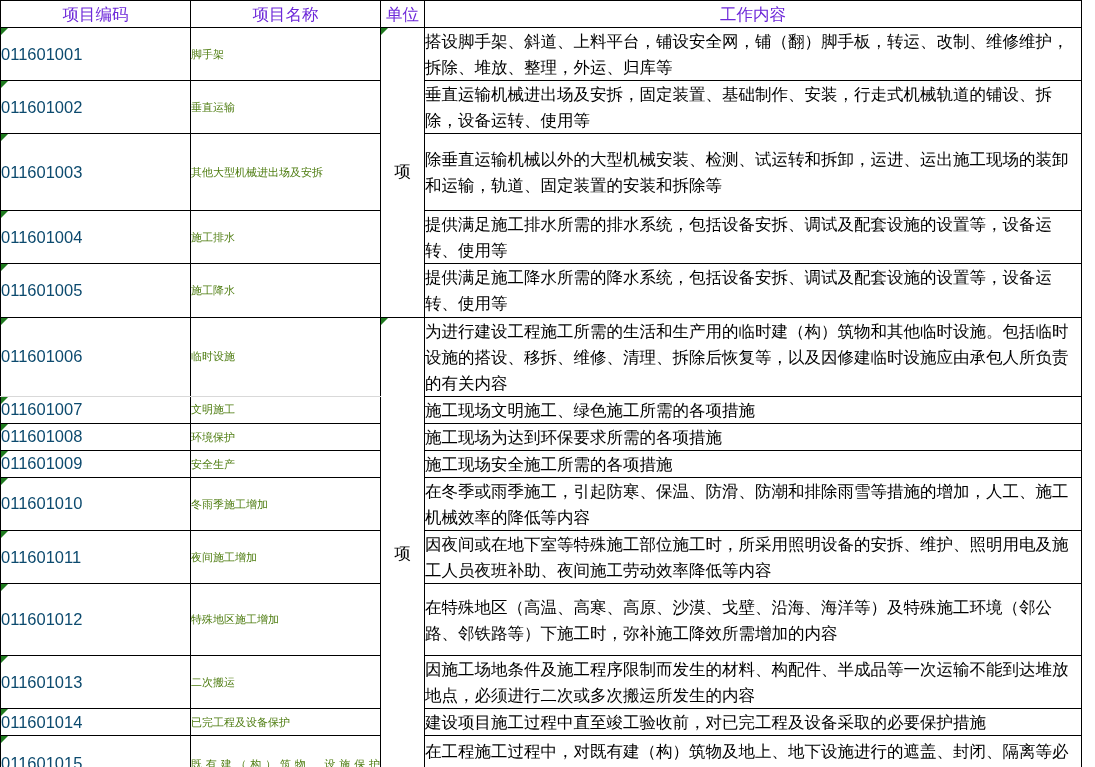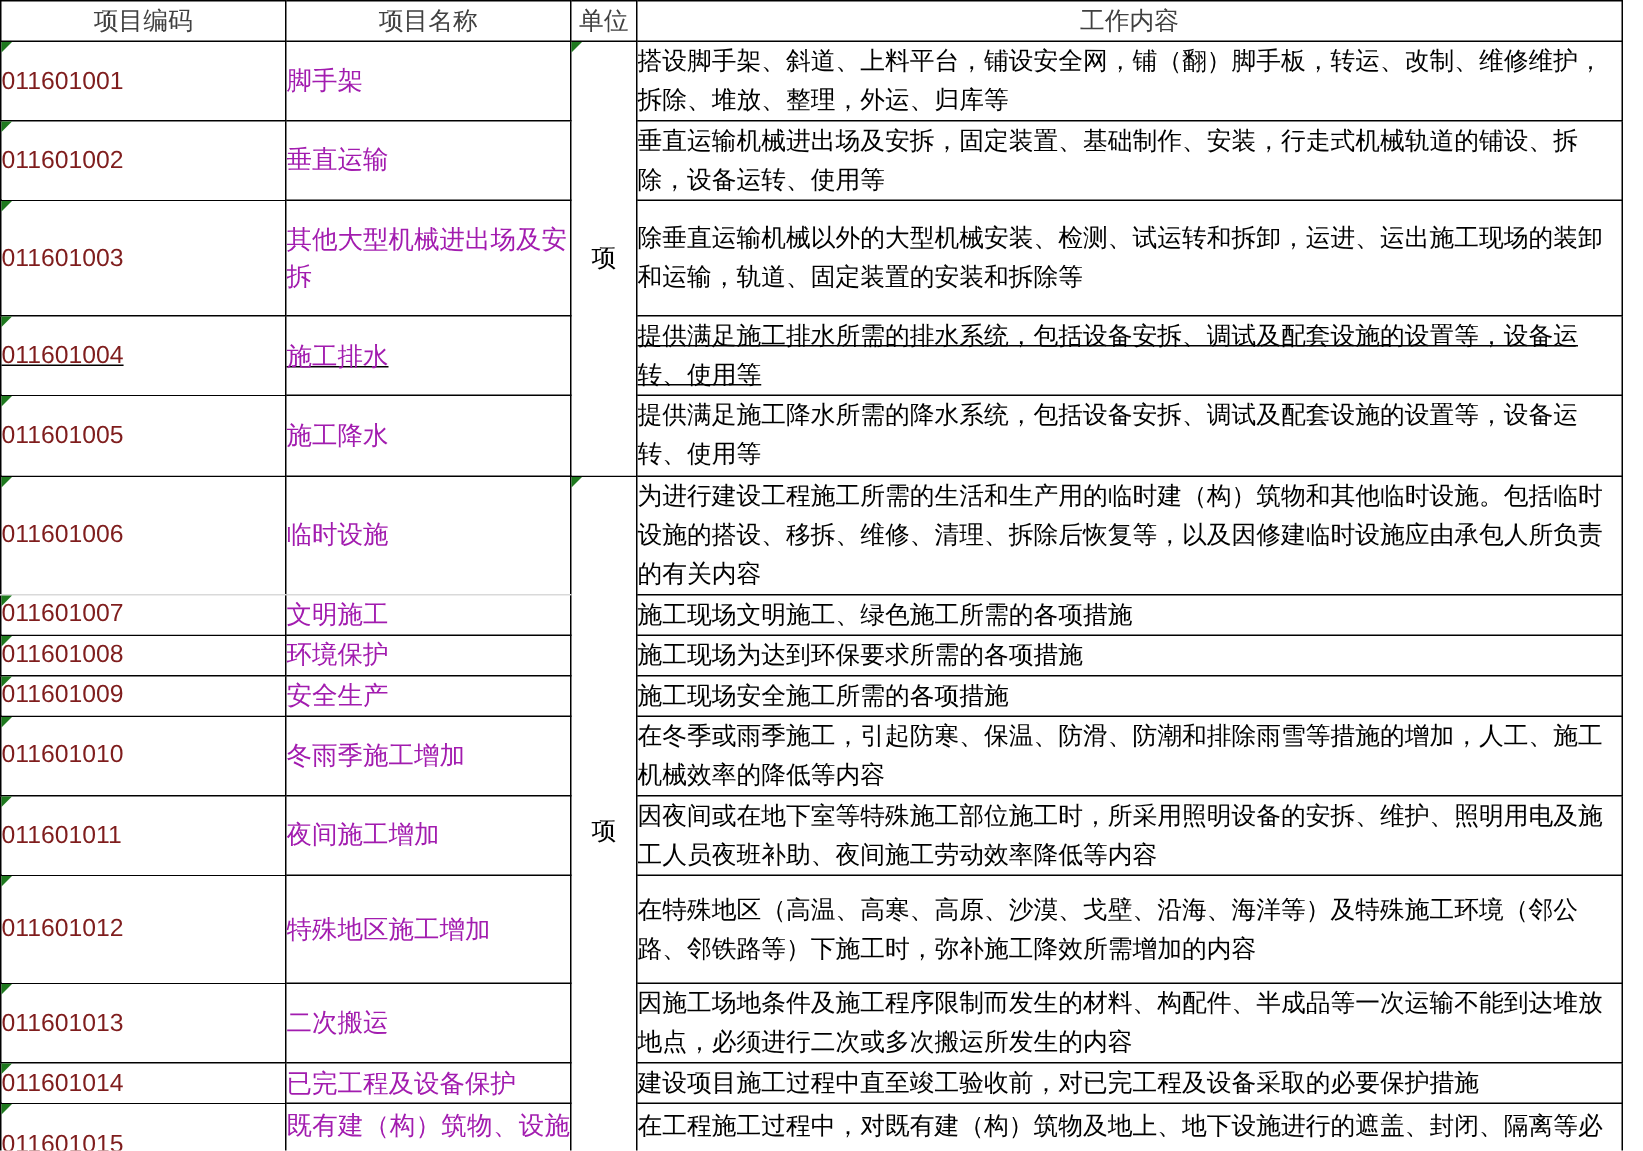--- a/index.html
+++ b/index.html
@@ -37,43 +37,43 @@
   col.c-name  { width: 190px; }
   col.c-unit  { width: 44px;  }
   col.c-work  { width: 657px; }
 
   
   .hdr {
     height: 26px;
     text-align: center;
     font-size: 16.5px;
     line-height: 26px;
-    color: #404040;
+    color: #6d28d9;
   }
 
   
   .cell-code {
     position: relative;
     font-size: 16.5px;
-    color: #7f1d1d;
+    color: #0c4a6e;
     padding-left: 6px;
     white-space: nowrap;
   }
   .cell-code .flag {
     position: absolute;
     top: 0px;
     left: 0px;
     width: 0;
     height: 0;
     border-top: 7px solid #1f7a1f;
     border-right: 7px solid transparent;
   }
   .cell-name {
-    font-size: 17px;
-    color: #a21caf;
+    font-size: 11px;
+    color: #4d7c0f;
     padding-left: 8px;
     padding-right: 6px;
     line-height: 1.5;
   }
   .cell-name.justify {
     text-align: justify;
     text-align-last: justify;
     text-justify: inter-character;
   }
   .cell-unit {
@@ -129,21 +129,21 @@
         <tr style="height: 51px;">
           <td class="cell-code"><span class="flag"></span><span>011601002</span></td>
           <td class="cell-name"><span>垂直运输</span></td>
           <td class="cell-work"><span>垂直运输机械进出场及安拆，固定装置、基础制作、安装，行走式机械轨道的铺设、拆除，设备运转、使用等</span></td>
         </tr>
         <tr style="height: 77px;">
           <td class="cell-code"><span class="flag"></span><span>011601003</span></td>
           <td class="cell-name"><span>其他大型机械进出场及安拆</span></td>
           <td class="cell-work"><span>除垂直运输机械以外的大型机械安装、检测、试运转和拆卸，运进、运出施工现场的装卸和运输，轨道、固定装置的安装和拆除等</span></td>
         </tr>
-        <tr style="height: 51px; text-decoration: underline;">
+        <tr style="height: 51px;">
           <td class="cell-code"><span class="flag"></span><span>011601004</span></td>
           <td class="cell-name"><span>施工排水</span></td>
           <td class="cell-work"><span>提供满足施工排水所需的排水系统，包括设备安拆、调试及配套设施的设置等，设备运转、使用等</span></td>
         </tr>
         <tr style="height: 51px; margin-left: 23px;">
           <td class="cell-code"><span class="flag"></span><span>011601005</span></td>
           <td class="cell-name"><span>施工降水</span></td>
           <td class="cell-work"><span>提供满足施工降水所需的降水系统，包括设备安拆、调试及配套设施的设置等，设备运转、使用等</span></td>
         </tr>
         <tr style="height: 76px;">

